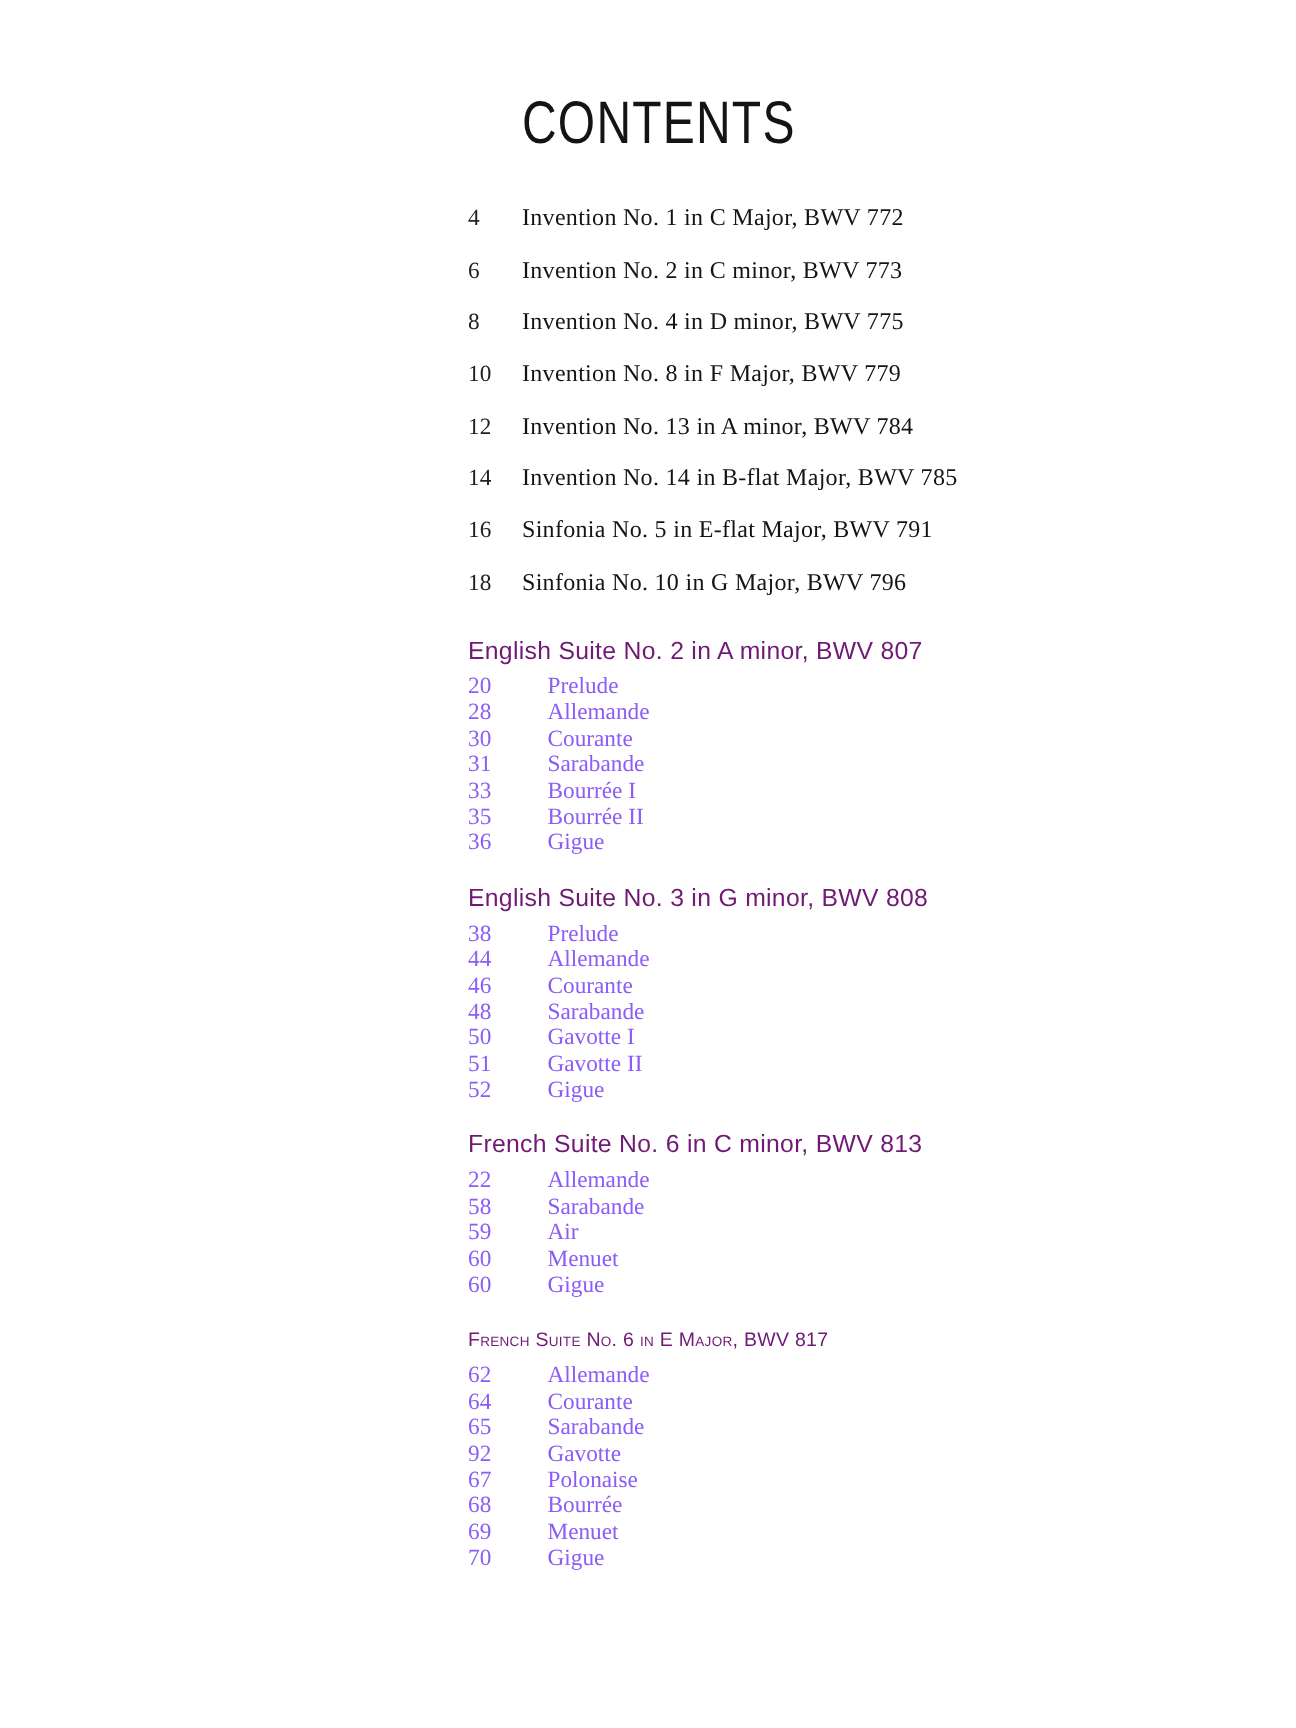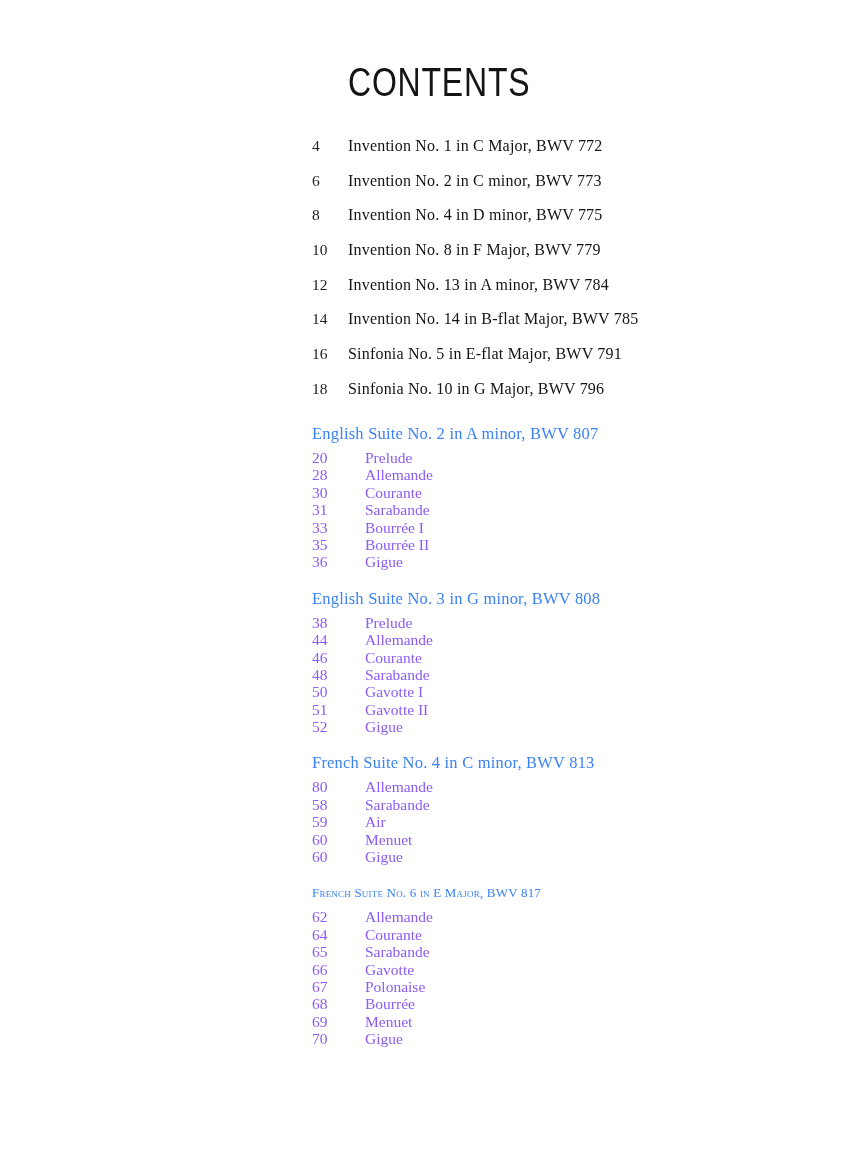--- a/index.html
+++ b/index.html
@@ -65,26 +65,26 @@
     position: absolute;
     left: 312px;
     top: 424px;
     width: 520px;
   }
   .suite {
     margin-bottom: 18px;
   }
   .suite-title {
     margin: 0 0 5px 0;
-    font-family: Liberation Serif, serif;
+    font-family: Liberation Sans, sans-serif;
     font-weight: 400;
     font-size: 16.5px;
     line-height: 20px;
     letter-spacing: 0.2px;
-    color: #3b82f6;
+    color: #701a75;
     white-space: nowrap;
   }
   .suite-title.smallcaps {
     font-variant: small-caps;
     font-size: 13px;
   }
   .movement {
     height: 17.4px;
     line-height: 17.4px;
     white-space: nowrap;
@@ -199,24 +199,24 @@
     <span class="num">51</span><span class="movement-name">Gavotte II</span>
   </div>
 
   <div class="movement">
     <span class="num">52</span><span class="movement-name">Gigue</span>
   </div>
 </div>
   </section>
 
   <section class="suite">
-    <h2 class="suite-title">French Suite No. 4 in C minor, BWV 813</h2>
-    <div class="movements">
-  <div class="movement">
-    <span class="num">80</span><span class="movement-name">Allemande</span>
+    <h2 class="suite-title">French Suite No. 6 in C minor, BWV 813</h2>
+    <div class="movements">
+  <div class="movement">
+    <span class="num">22</span><span class="movement-name">Allemande</span>
   </div>
 
 
   <div class="movement">
     <span class="num">58</span><span class="movement-name">Sarabande</span>
   </div>
 
   <div class="movement">
     <span class="num">59</span><span class="movement-name">Air</span>
   </div>
@@ -240,21 +240,21 @@
 
   <div class="movement">
     <span class="num">64</span><span class="movement-name">Courante</span>
   </div>
 
   <div class="movement">
     <span class="num">65</span><span class="movement-name">Sarabande</span>
   </div>
 
   <div class="movement">
-    <span class="num">66</span><span class="movement-name">Gavotte</span>
+    <span class="num">92</span><span class="movement-name">Gavotte</span>
   </div>
 
   <div class="movement">
     <span class="num">67</span><span class="movement-name">Polonaise</span>
   </div>
 
   <div class="movement">
     <span class="num">68</span><span class="movement-name">Bourrée</span>
   </div>
 

